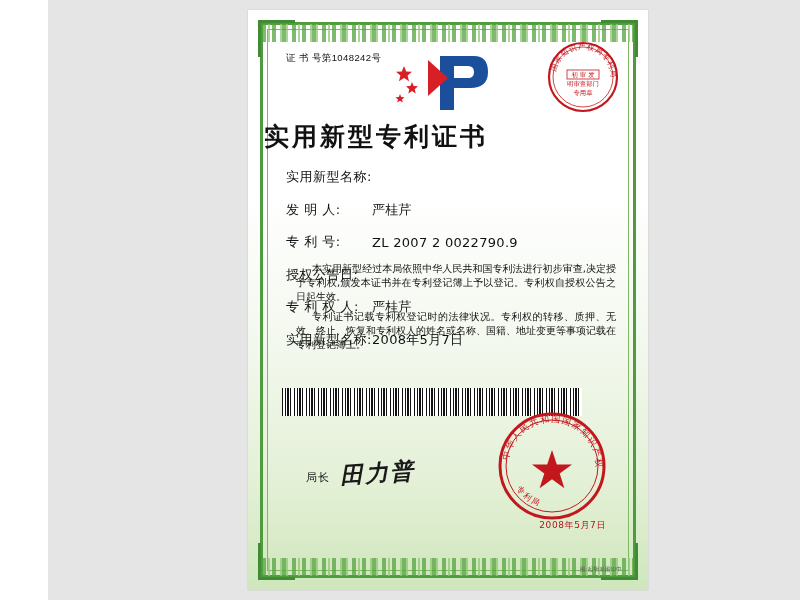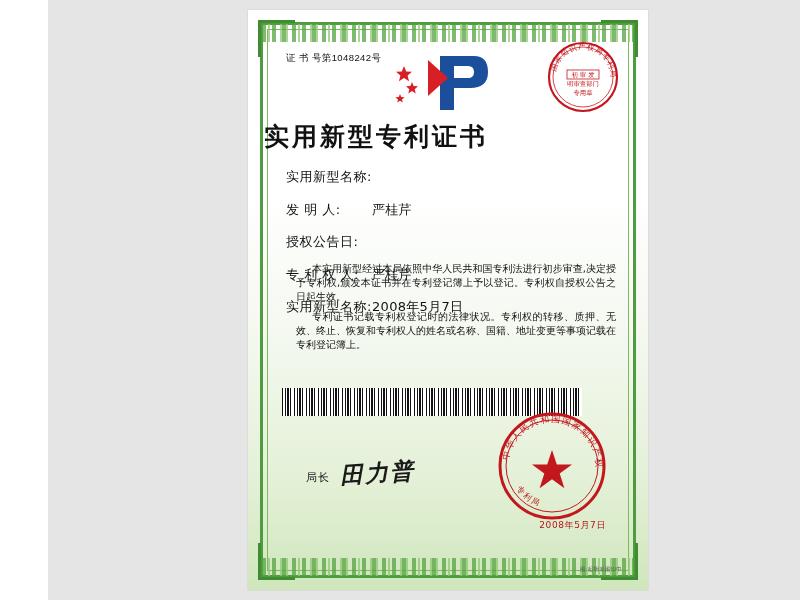--- a/index.html
+++ b/index.html
@@ -294,20 +294,24 @@
 
     <div class="doc-title">实用新型专利证书</div>
 
     <div class="fields">
       <div class="field-row">
         <span class="field-label">实用新型名称:</span>
       </div>
       <div class="field-row">
         <span class="field-label">发  明  人:</span>
         <span class="field-value">严桂芹</span>
+      </div>
+      <div class="field-row">
+        <span class="field-label">专  利  号:</span>
+        <span class="field-value">ZL 2007 2 0022790.9</span>
       </div>
       <div class="field-row">
         <span class="field-label">授权公告日:</span>
       </div>
       <div class="field-row">
         <span class="field-label">专 利 权 人:</span>
         <span class="field-value">严桂芹</span>
       </div>
       <div class="field-row">
         <span class="field-label">实用新型名称:</span>

